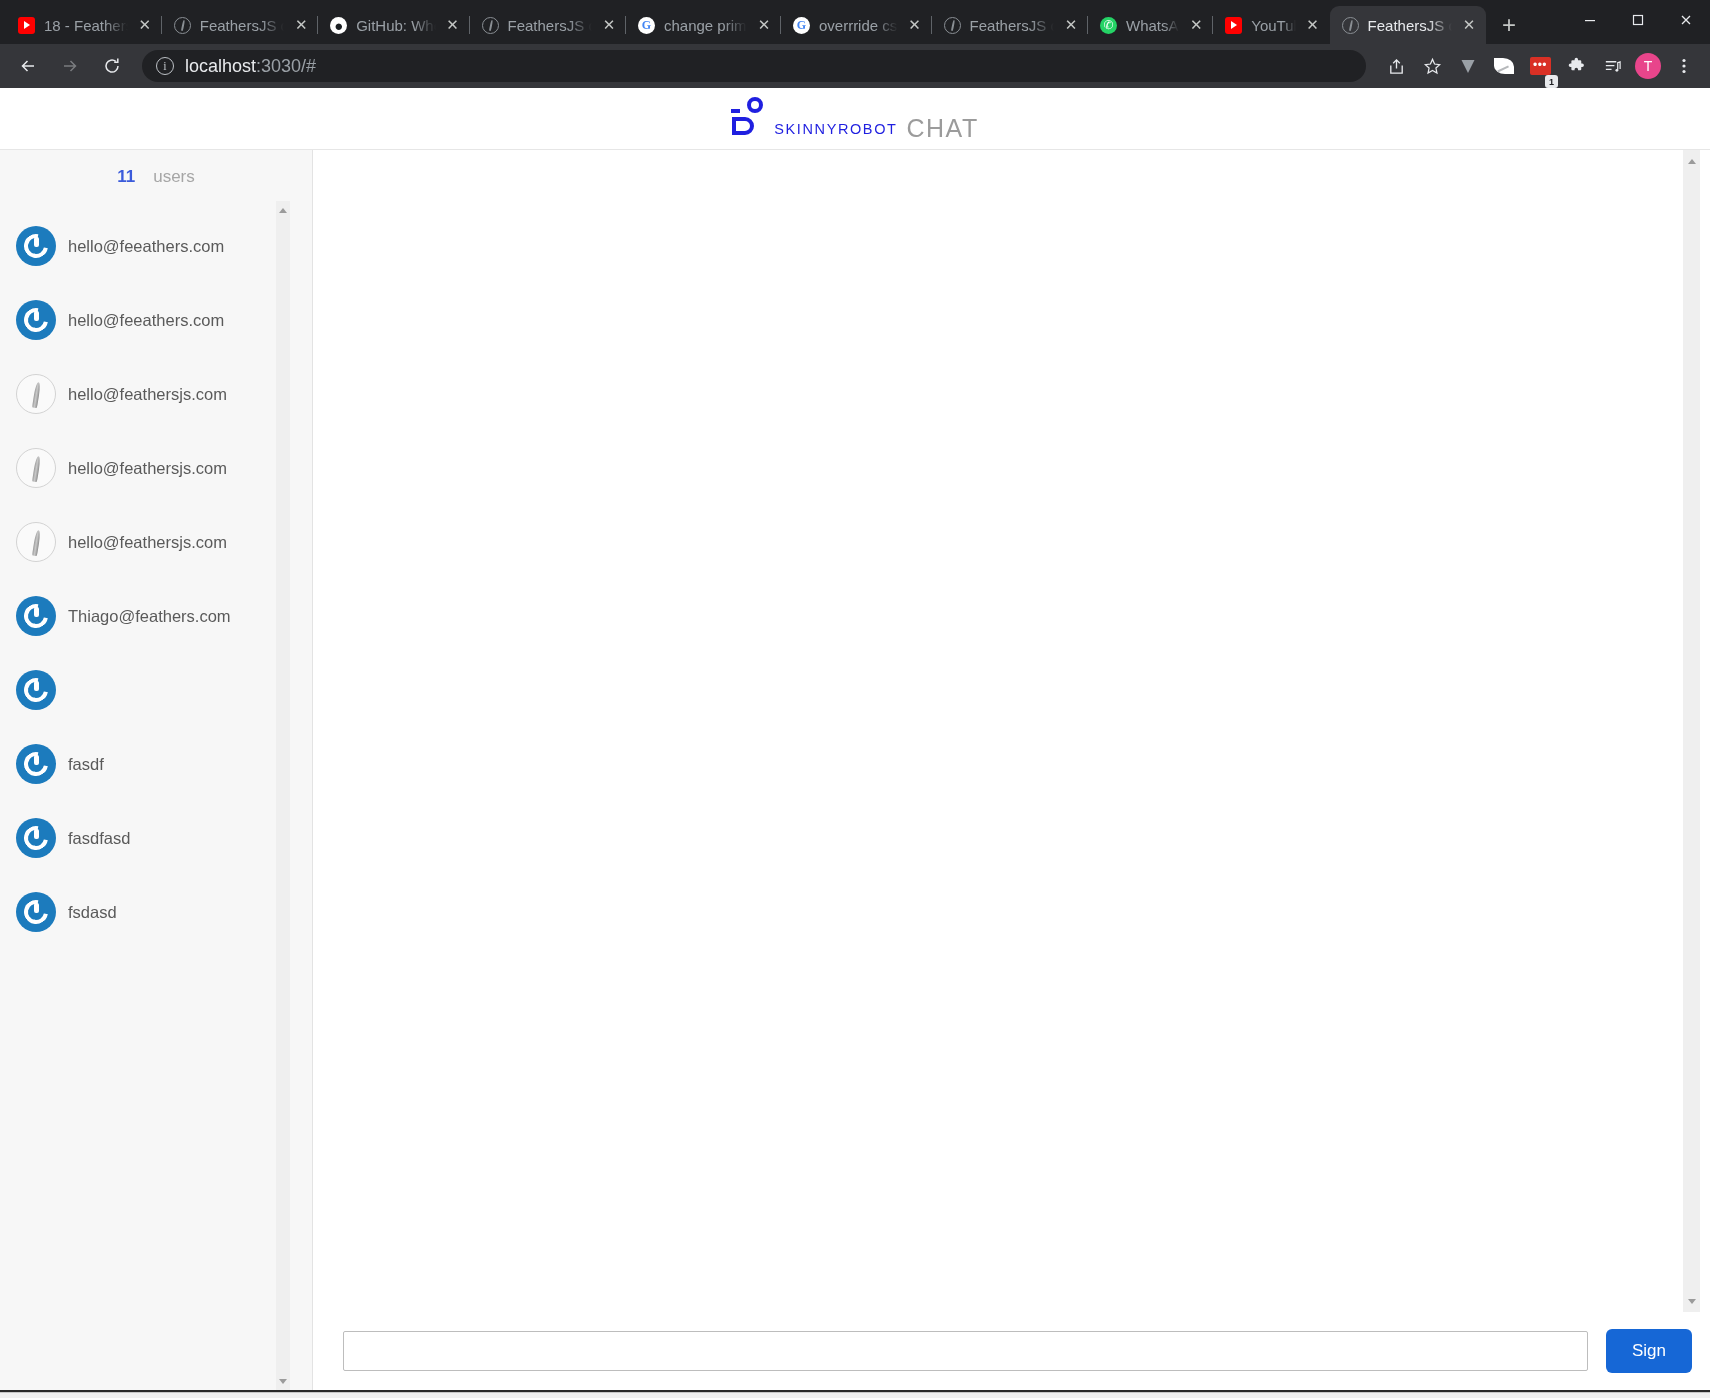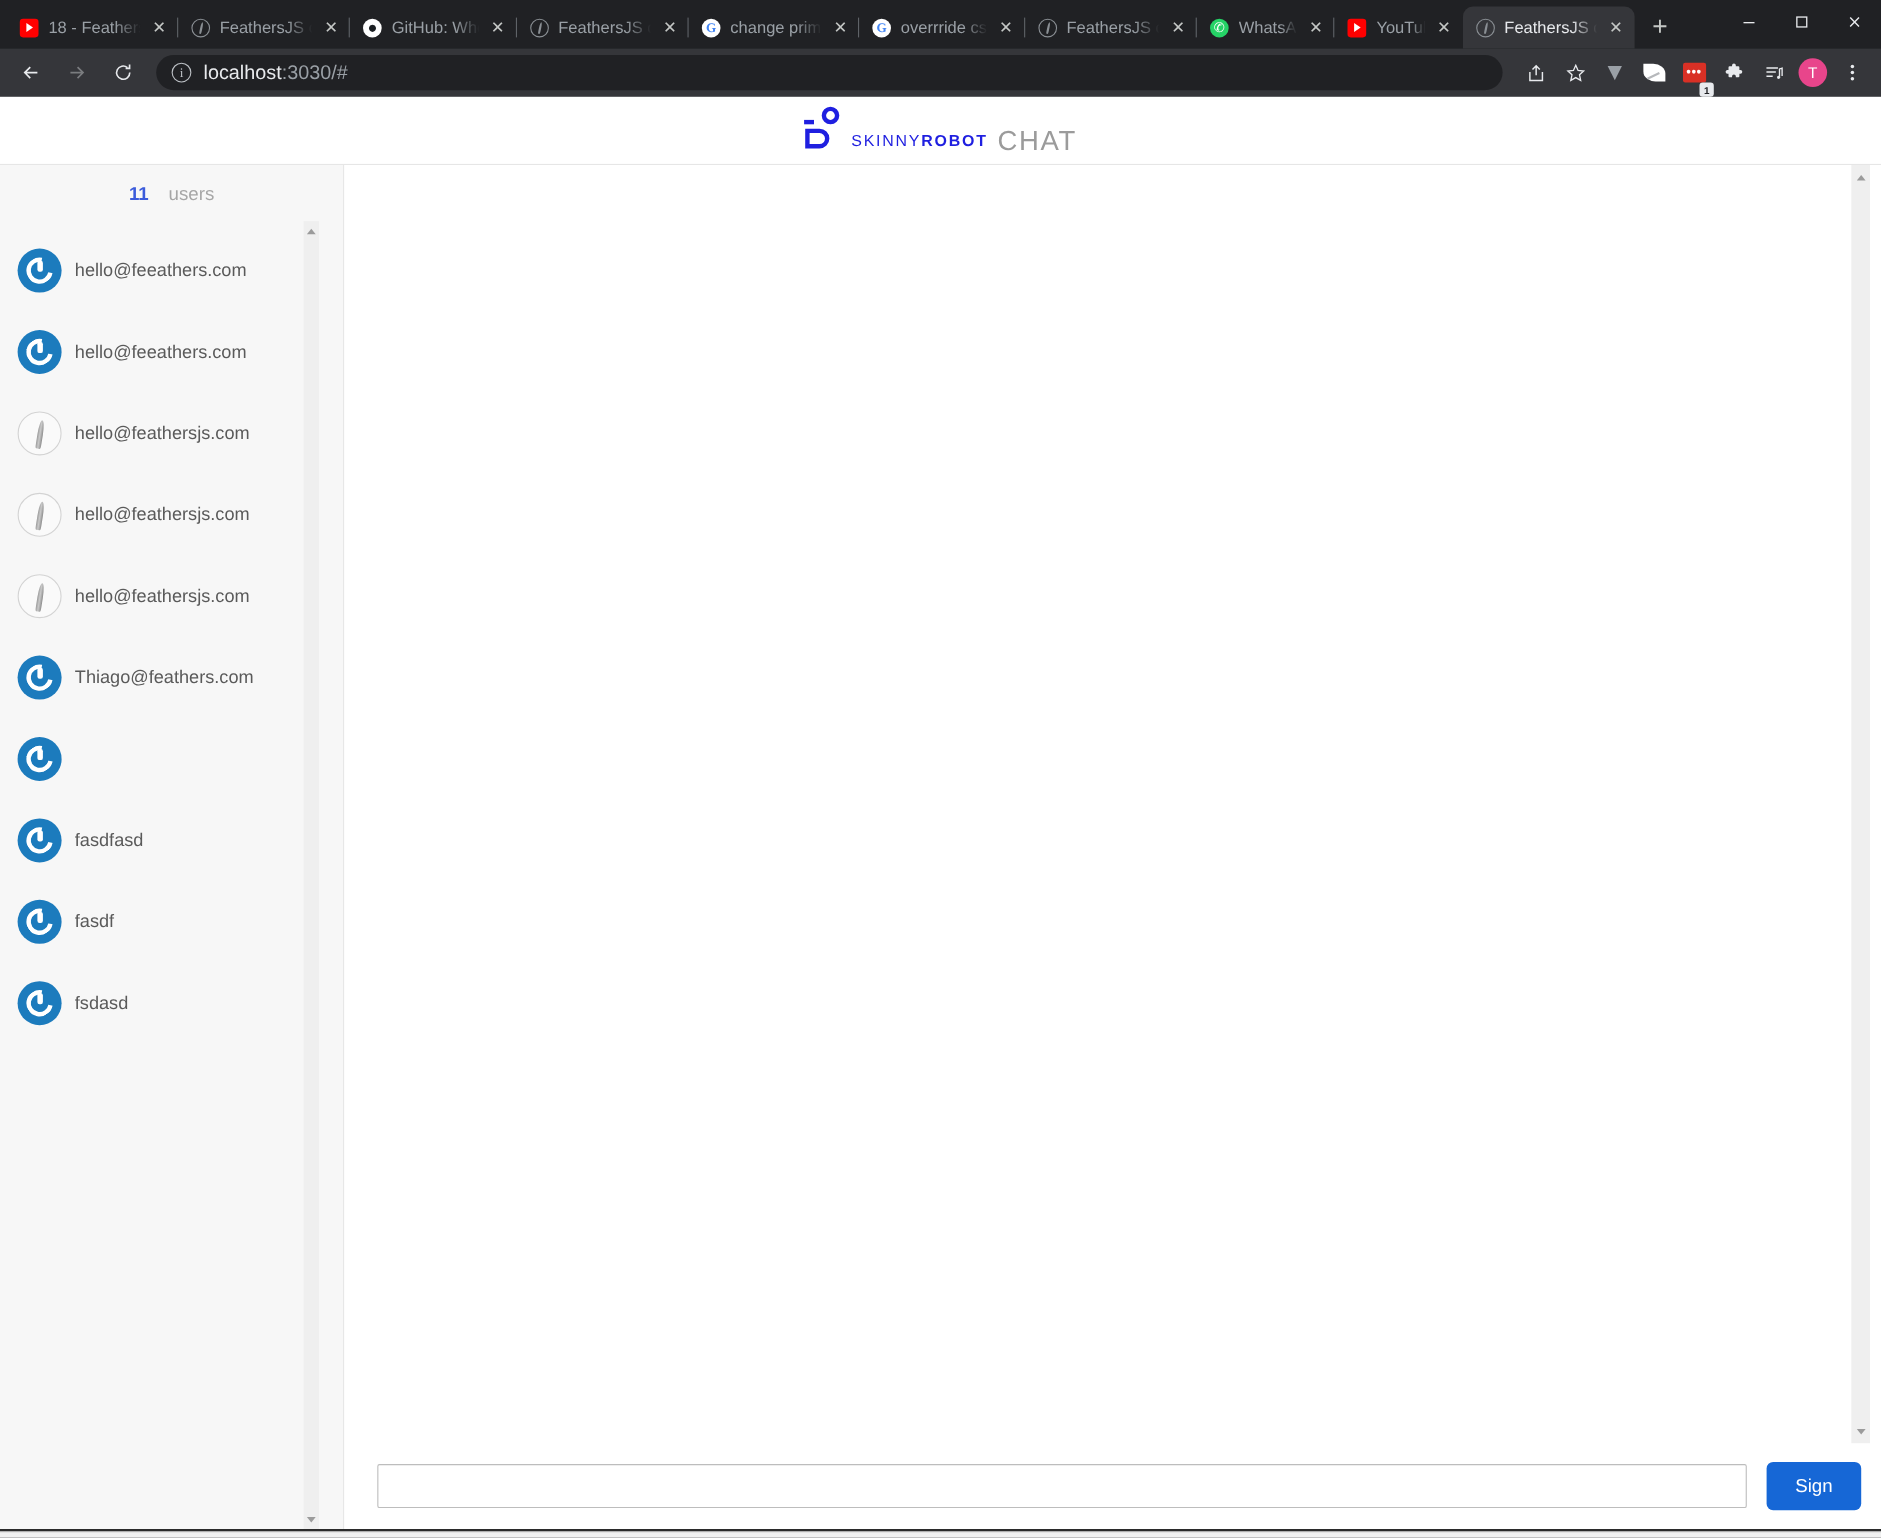--- a/index.html
+++ b/index.html
@@ -298,21 +298,21 @@
     width: 9px; height: 4px;
     background: #1f1fe0;
   }
   .brand-name {
     font-size: 14.5px;
     letter-spacing: 1.6px;
     color: #1f1fe0;
     line-height: 1;
     margin-bottom: 4px;
   }
-  .brand-name .bold { font-weight: bold; }
+  .brand-name .bold { font-weight: normal; }
   .brand-chat {
     font-size: 25px;
     color: #9b9b9b;
     letter-spacing: 1.5px;
     margin-left: 9px;
     line-height: 1;
   }
 
   .body-row {
     flex: 1 1 auto;
@@ -716,25 +716,25 @@
           <div class="user-row">
             <span class="av av-gravatar"></span>
             <span class="user-email">Thiago@feathers.com</span>
           </div>
           <div class="user-row">
             <span class="av av-gravatar"></span>
             <span class="user-email"></span>
           </div>
           <div class="user-row">
             <span class="av av-gravatar"></span>
+            <span class="user-email">fasdf</span>
+          </div>
+          <div class="user-row">
+            <span class="av av-gravatar"></span>
             <span class="user-email">fasdfasd</span>
-          </div>
-          <div class="user-row">
-            <span class="av av-gravatar"></span>
-            <span class="user-email">fasdf</span>
           </div>
           <div class="user-row">
             <span class="av av-gravatar"></span>
             <span class="user-email">fsdasd</span>
           </div>
 
           <div class="sidebar-scroll">
             <span class="sb-arrow up">
                 <span class="tri-up"></span>
               </span>

